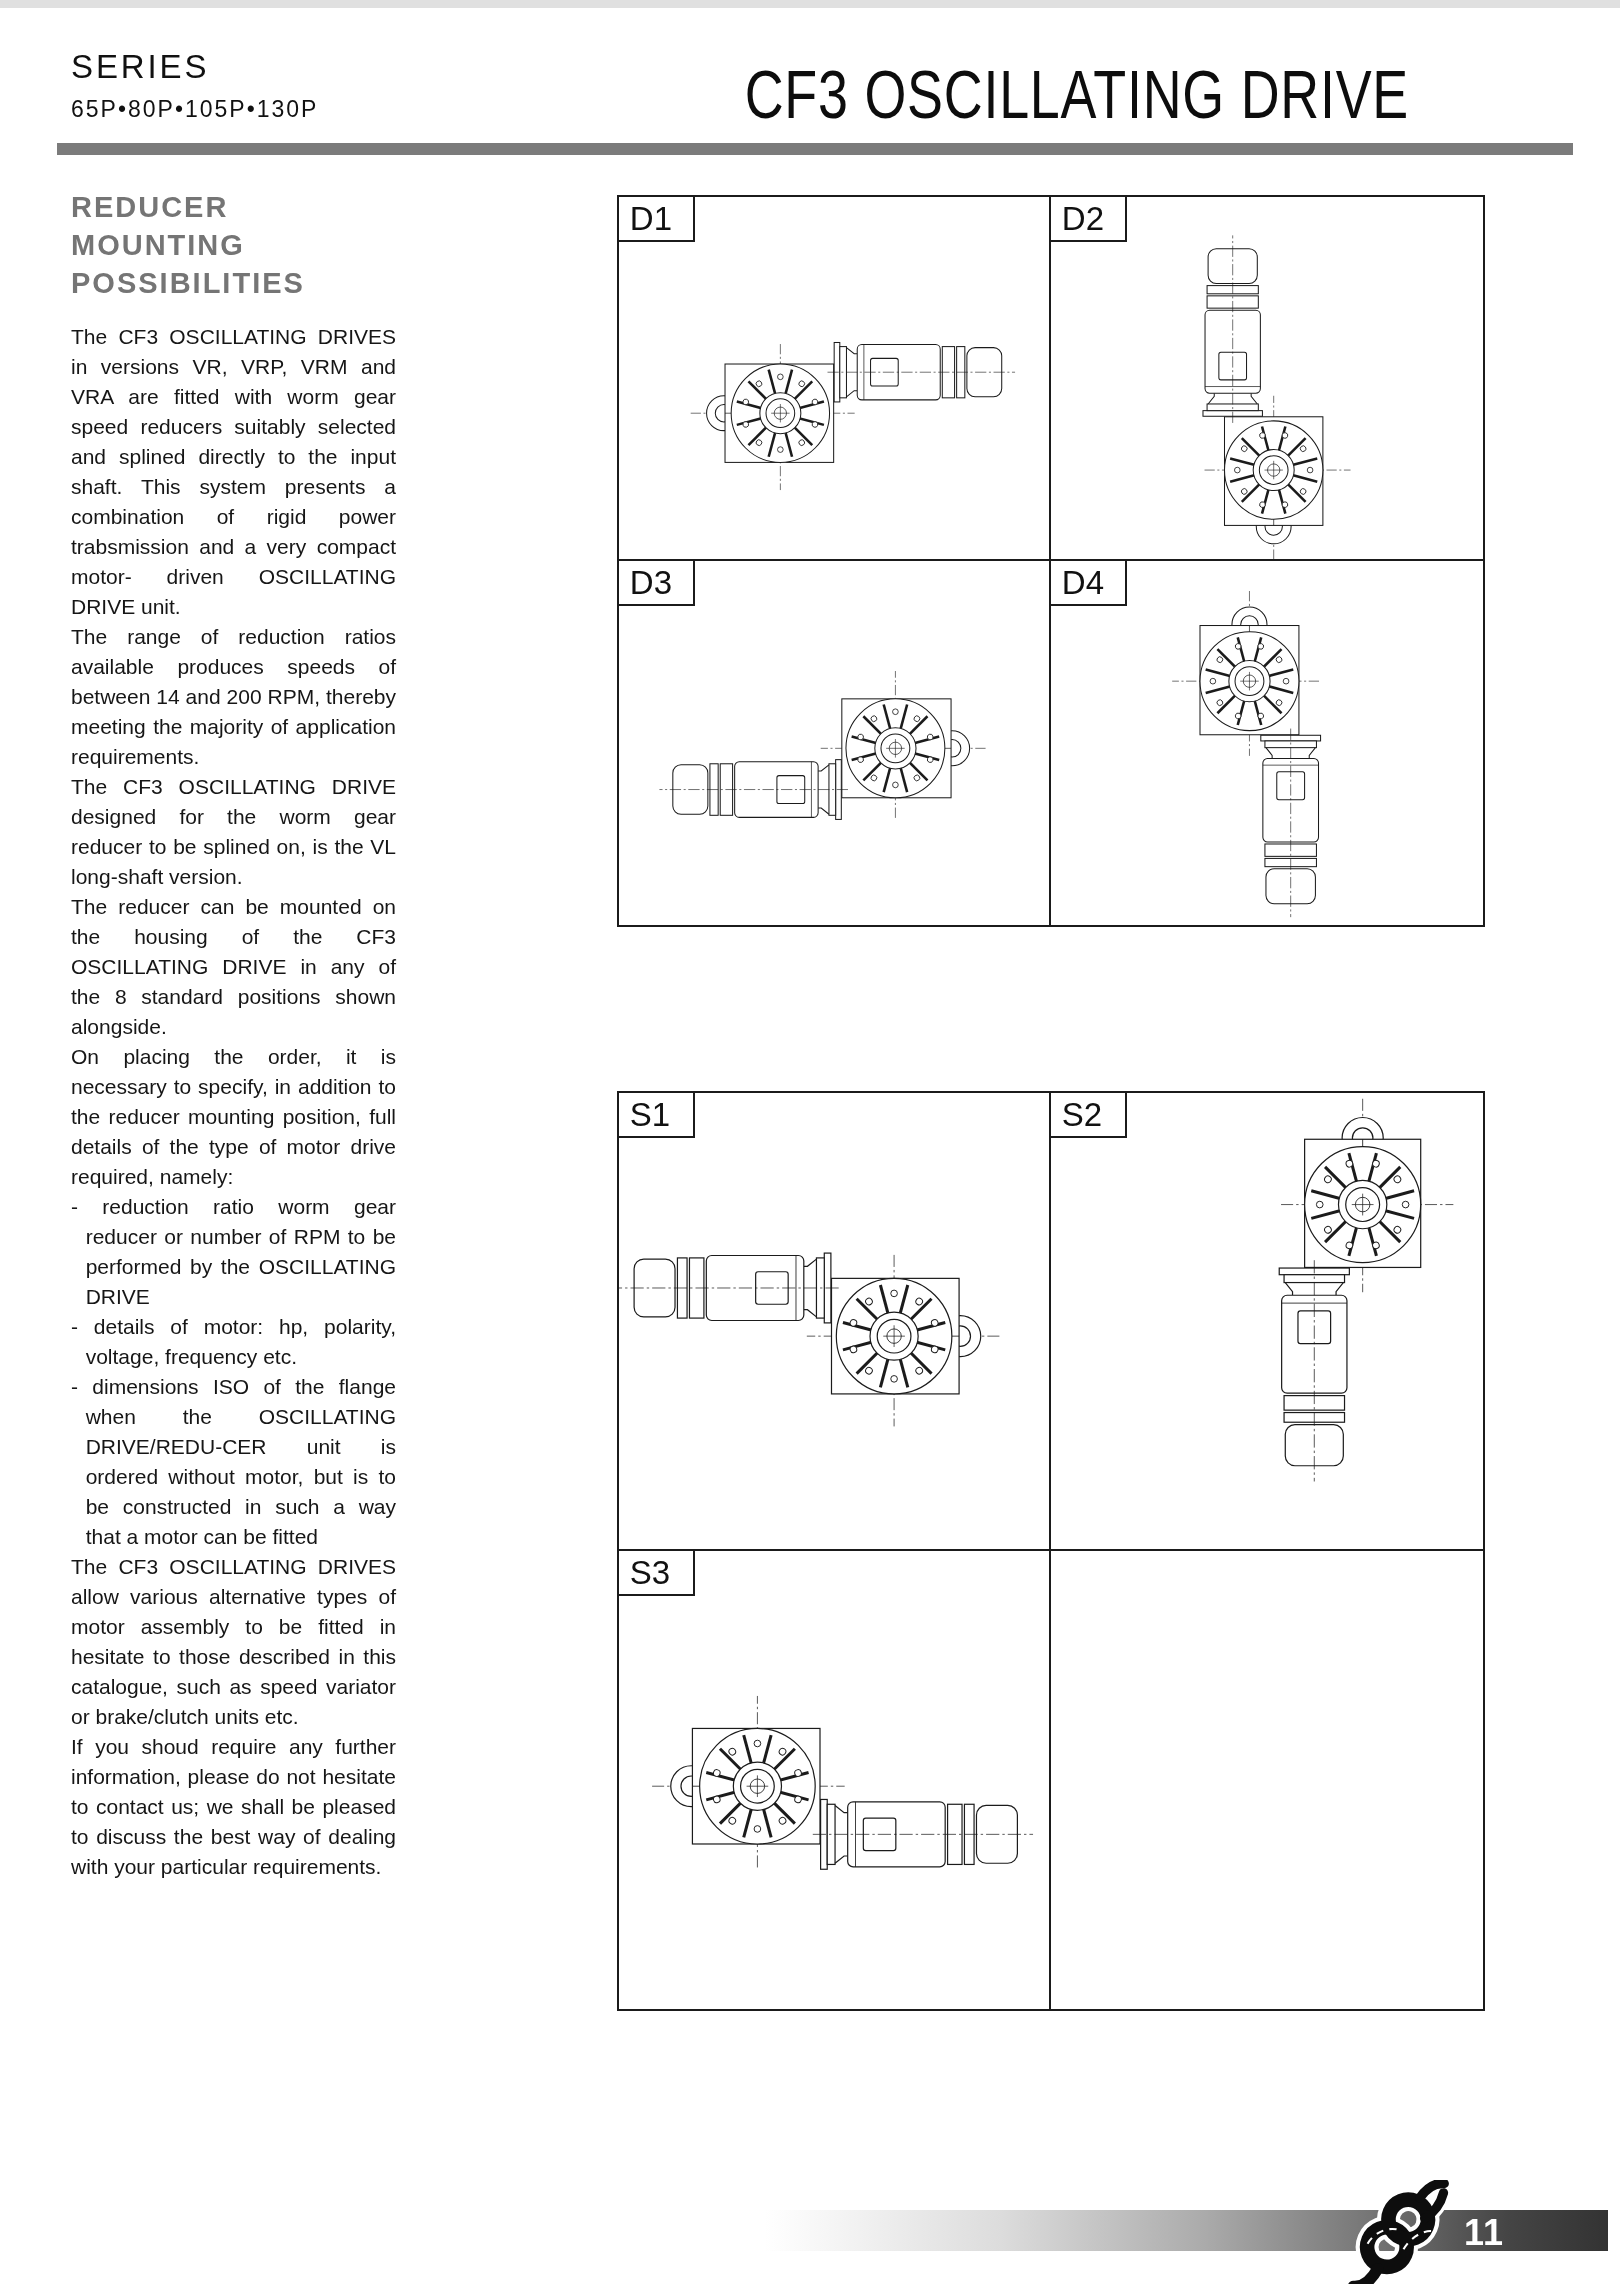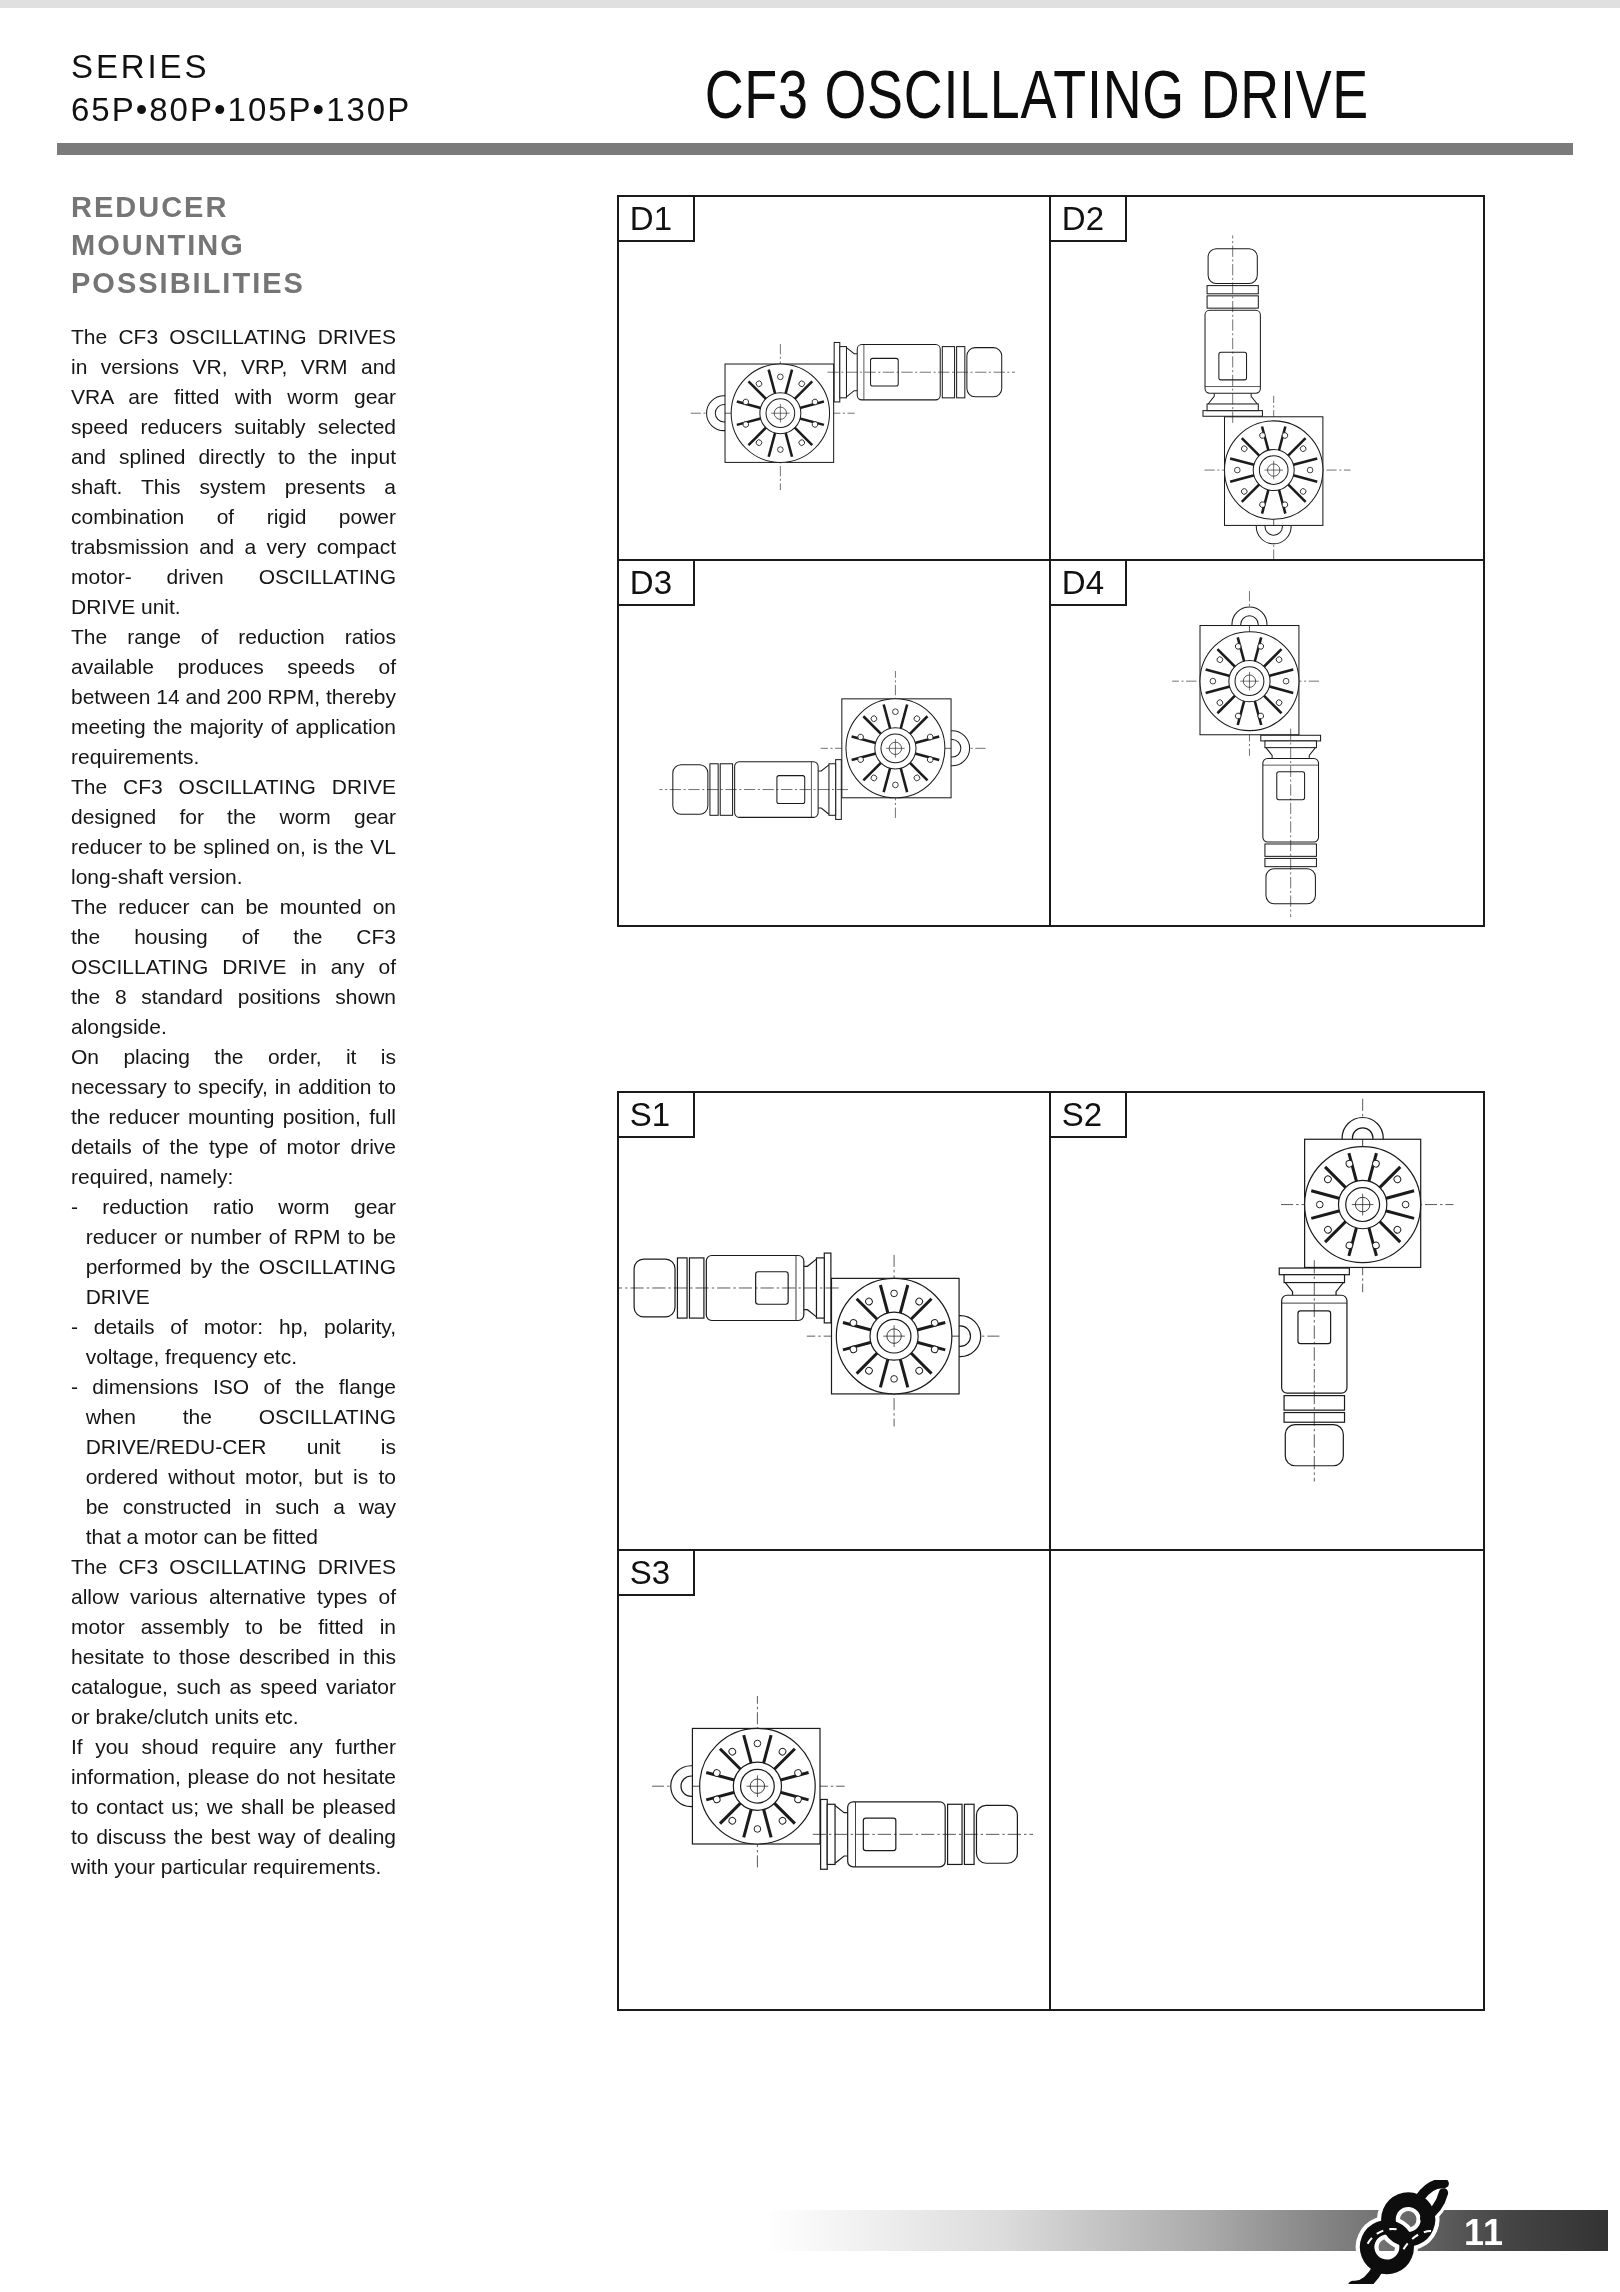--- a/index.html
+++ b/index.html
@@ -4,23 +4,23 @@
 <style>
   html,body{margin:0;padding:0;background:#e0e0e0;}
   .page{
     position:relative;width:1620px;height:2293px;background:#ffffff;
     font-family:"Liberation Sans",sans-serif;color:#1b1b1b;overflow:hidden;
     margin:8px auto;
   }
   
   .series-block{position:absolute;left:71px;top:37px;line-height:43px;}
   .series-label{font-size:33px;letter-spacing:2.9px;color:#111;}
-  .series-models{font-size:33px;letter-spacing:2px;color:#111;}
+  .series-models{font-size:23px;letter-spacing:2px;color:#111;}
   .page-title{
-    position:absolute;left:576px;top:47px;width:921px;text-align:center;
+    position:absolute;left:616px;top:47px;width:921px;text-align:center;
     font-size:69px;letter-spacing:1px;color:#0d0d0d;white-space:nowrap;
   }
   .page-title>span{display:inline-block;transform:scaleX(0.78);transform-origin:center;}
   .header-rule{position:absolute;left:57px;top:135px;width:1516px;height:11.8px;background:#7b7b7b;}
   
   .article-heading{
     position:absolute;left:71px;top:180px;font-weight:bold;font-size:29px;
     line-height:38px;color:#757575;letter-spacing:2px;
   }
   .article-body{

